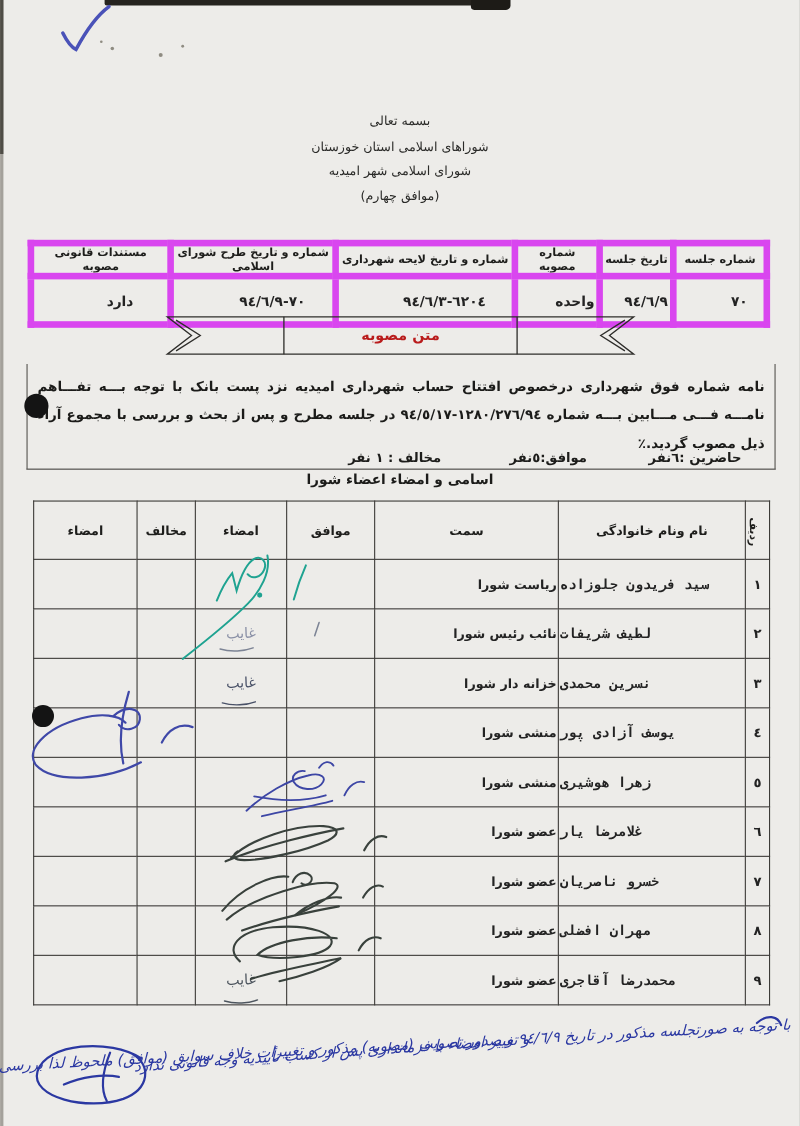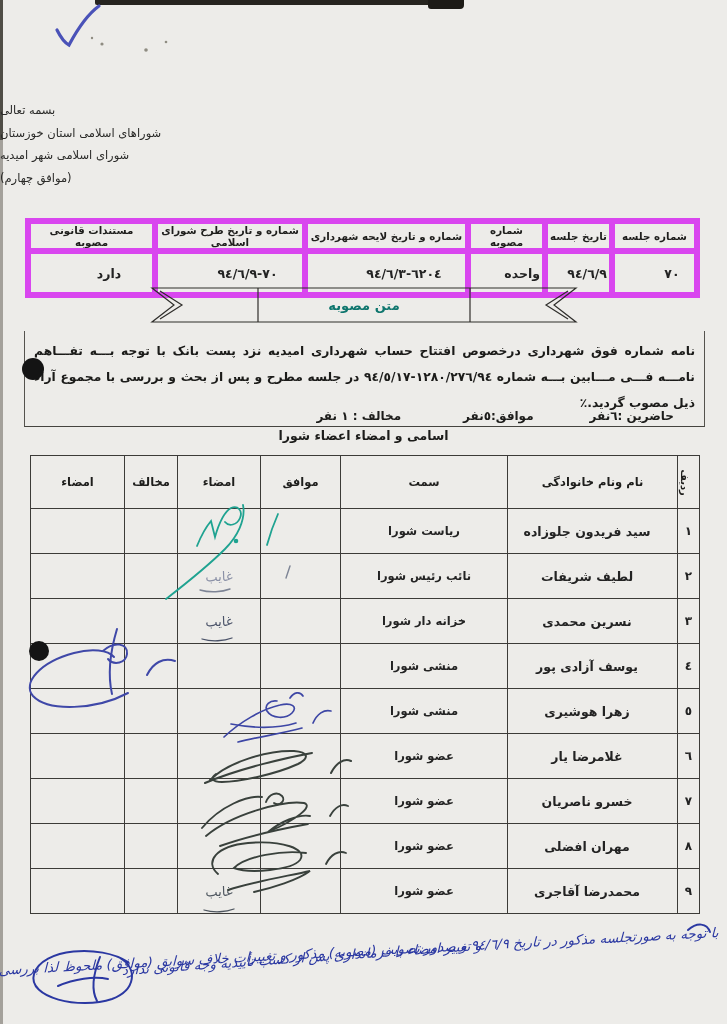--- a/index.html
+++ b/index.html
@@ -8,54 +8,54 @@
     background:#edece9;overflow:hidden;direction:rtl;
     font-family:"DejaVu Sans",sans-serif;color:#232323;
   }
   
   .art{position:absolute;}
   .top-strip{left:95px;top:0;width:352px;height:5px;background:#26241f;border-radius:0 0 2px 2px;}
   .top-strip2{left:428px;top:0;width:36px;height:9px;background:#1d1b17;border-radius:0 0 4px 3px;}
   .left-edge{left:0;top:0;width:3px;height:1024px;background:#7d7a71;opacity:.65;}
   .left-edge-dark{left:0;top:0;width:3px;height:140px;background:#4f4d46;}
   
-  .doc-header{position:absolute;top:99px;left:0;right:0;text-align:left;
+  .doc-header{position:absolute;top:99px;left:0;right:0;text-align:center;
     font-size:11.5px;line-height:22.5px;color:#2a2a28;}
   
   table{border-collapse:collapse;table-layout:fixed;}
   .meta-table{position:absolute;top:218px;right:27px;width:669px;}
   .meta-table th,.meta-table td{border:6px solid #d946ef;text-align:center;vertical-align:middle;padding:0 2px;overflow:hidden;}
   .meta-table th{height:21px;font-size:10.3px;font-weight:bold;color:#1e1e1c;}
   .meta-table td{height:38px;font-size:12.5px;font-weight:bold;padding-left:37px;}
   
   .ribbon{position:absolute;top:286px;left:146px;width:436px;height:38px;}
   .ribbon svg{position:absolute;inset:0;}
   .ribbon-label{position:absolute;inset:0;display:flex;align-items:center;justify-content:center;
-    font-size:13px;font-weight:bold;color:#0f766e;}
+    font-size:13px;font-weight:bold;color:#b91c1c;}
   
   .res-box{position:absolute;top:331px;left:24px;width:679px;height:95px;
     border-left:1px solid #55534e;border-right:1px solid #55534e;border-bottom:1px solid #45443f;}
   .res-text{margin:7px 9px 0 9px;font-size:12.3px;font-weight:bold;line-height:26px;
     text-align:justify;color:#1b1b19;}
   .stats{position:absolute;bottom:3px;right:0;left:0;display:flex;align-items:center;
     padding-right:30px;font-size:12px;font-weight:bold;color:#1d1d1b;}
   .stats .st1{margin-left:56px;}
   .stats .st2{margin-left:62px;}
   
   .section-title{position:absolute;top:428px;left:0;right:0;text-align:center;
     font-size:12.5px;font-weight:bold;color:#1c1c1a;}
   
   .members-table{position:absolute;top:455px;right:27px;width:669px;}
   .members-table th,.members-table td{border:1px solid #3c3b38;vertical-align:middle;overflow:visible;}
   .members-table thead th{height:50px;font-size:11.5px;font-weight:bold;text-align:center;color:#1e1e1c;}
   .members-table tbody tr{height:45px;}
   .members-table td{font-weight:bold;font-size:12px;}
   .members-table td.no{text-align:center;font-size:12px;}
-  .members-table td.nm{text-align:center;padding-right:12px;font-size:12.5px;}
-  .members-table td.rl{text-align:center;font-size:11.5px;}
+  .members-table td.nm{text-align:left;padding-right:12px;font-size:12.5px;font-family:Liberation Mono, monospace;}
+  .members-table td.rl{text-align:right;font-size:11.5px;}
   th.vh span{display:inline-block;transform:rotate(90deg);font-size:10px;letter-spacing:1px;}
   .ghayeb{display:block;text-align:center;font-size:13px;font-weight:400;transform:rotate(-2deg);}
   tr.r2 .ghayeb{color:#8a90a6;}
   tr.r3 .ghayeb{color:#4a5268;}
   tr.r9 .ghayeb{color:#4d555e;}
   
   .ink-overlay{position:absolute;inset:0;z-index:4;pointer-events:none;}
   
   .hw{position:absolute;z-index:5;color:#2b38a2;font-size:13.5px;white-space:nowrap;
     font-style:italic;transform-origin:right top;}

